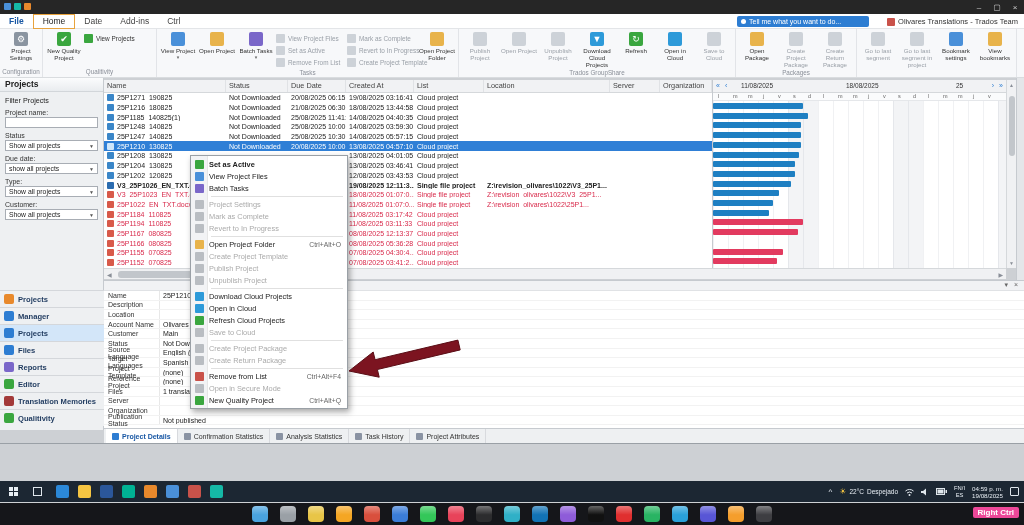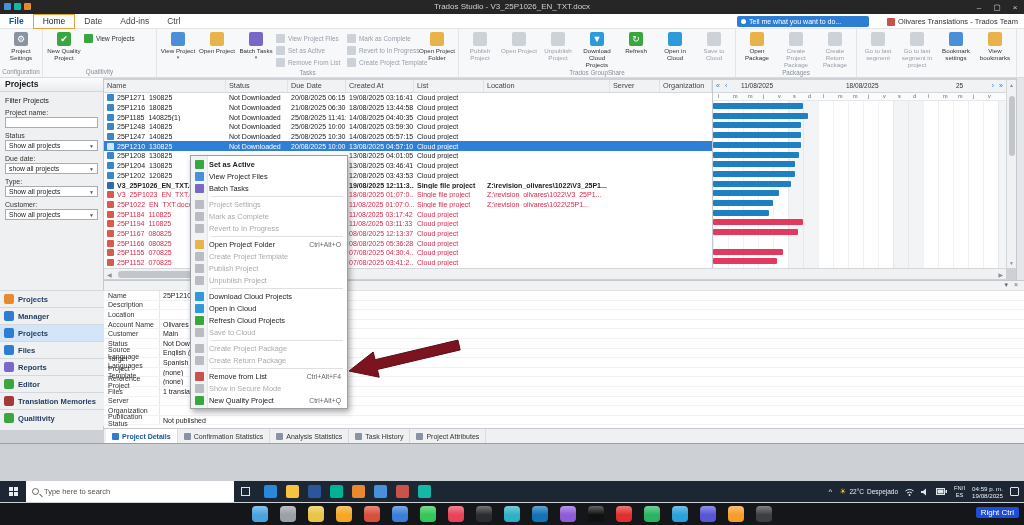--- a/index.html
+++ b/index.html
@@ -134,34 +134,33 @@
   .chev { font-size:8px; }
   .weather { display:flex; align-items:center; gap:3px; white-space:nowrap; }
   .sun { color:#f5c542; font-size:8px; }
   .lang { display:flex; flex-direction:column; line-height:6.5px; font-size:5.8px; text-align:center; }
   .clock { display:flex; flex-direction:column; line-height:7px; font-size:6.2px; text-align:right; }
   .notif { width:9px; height:9px; border:1px solid #dfe6ec; border-radius:1px; }
 
   
   .dockbar { position:absolute; left:0; top:503px; width:1024px; height:22px; background:#15161a; display:flex; align-items:center; justify-content:center; gap:12px; }
   .dock-icon { width:16px; height:16px; border-radius:4px; background-image:linear-gradient(rgba(255,255,255,.35),rgba(255,255,255,0) 55%); }
-  .hostkey { position:absolute; right:5px; top:507px; background:#1d4ed8; color:#fff; font-size:8px; font-weight:normal; padding:1px 5px; border-radius:2px; z-index:70; }
+  .hostkey { position:absolute; right:5px; top:507px; background:#ec4899; color:#fff; font-size:8px; font-weight:bold; padding:1px 5px; border-radius:2px; z-index:70; }
 </style>
 </head>
 <body>
 
 <div id="screen">
 
   <div class="titlebar">
     <div class="qat" id="qat">
         <span class="qat-icon" style="background: rgb(74, 144, 217);"></span>
         <span class="qat-icon" style="background: rgb(21, 184, 166);"></span>
         <span class="qat-icon" style="background: rgb(232, 137, 44);"></span>
       </div>
-    <div class="title-text">Trados Studio - V3_25P1026_EN_TXT.docx</div>
     <div class="win-controls">
       <div class="win-btn">–</div>
       <div class="win-btn">▢</div>
       <div class="win-btn">×</div>
     </div>
   </div>
 
   <div class="menubar">
     <div class="tab tab-file">File</div>
     <div class="tab tab-active">Home</div>
@@ -997,21 +996,21 @@
           <span class="micon" style="background: rgb(201, 82, 74);"></span>
           <span class="mlabel">Remove from List</span>
           <span class="mshortcut">Ctrl+Alt+F4</span>
         </div>
 
       </div>
 
       <div>
         <div class="menu-item disabled">
           <span class="micon" style="background: rgb(185, 189, 194);"></span>
-          <span class="mlabel">Show in Secure Mode</span>
+          <span class="mlabel">Open in Secure Mode</span>
           <span class="mshortcut"></span>
         </div>
 
       </div>
 
       <div>
         <div class="menu-item">
           <span class="micon" style="background: rgb(58, 166, 63);"></span>
           <span class="mlabel">New Quality Project</span>
           <span class="mshortcut">Ctrl+Alt+Q</span>
@@ -1026,24 +1025,20 @@
   </svg>
 
   <div class="taskbar">
     <div class="start">
       <span class="winlogo">
           <span></span>
           <span></span>
           <span></span>
           <span></span>
         </span>
-    </div>
-    <div class="searchbox">
-      <span class="search-glass"></span>
-      <span>Type here to search</span>
     </div>
     <div class="taskview">
       <span class="tv-icon"></span>
     </div>
     <div class="tapps" id="tapps">
         <div class="tapp" style="background: rgb(43, 136, 216);"></div>
         <div class="tapp" style="background: rgb(245, 197, 66);"></div>
         <div class="tapp" style="background: rgb(43, 87, 154);"></div>
         <div class="tapp" style="background: rgb(0, 178, 148);"></div>
         <div class="tapp" style="background: rgb(232, 137, 44);"></div>

